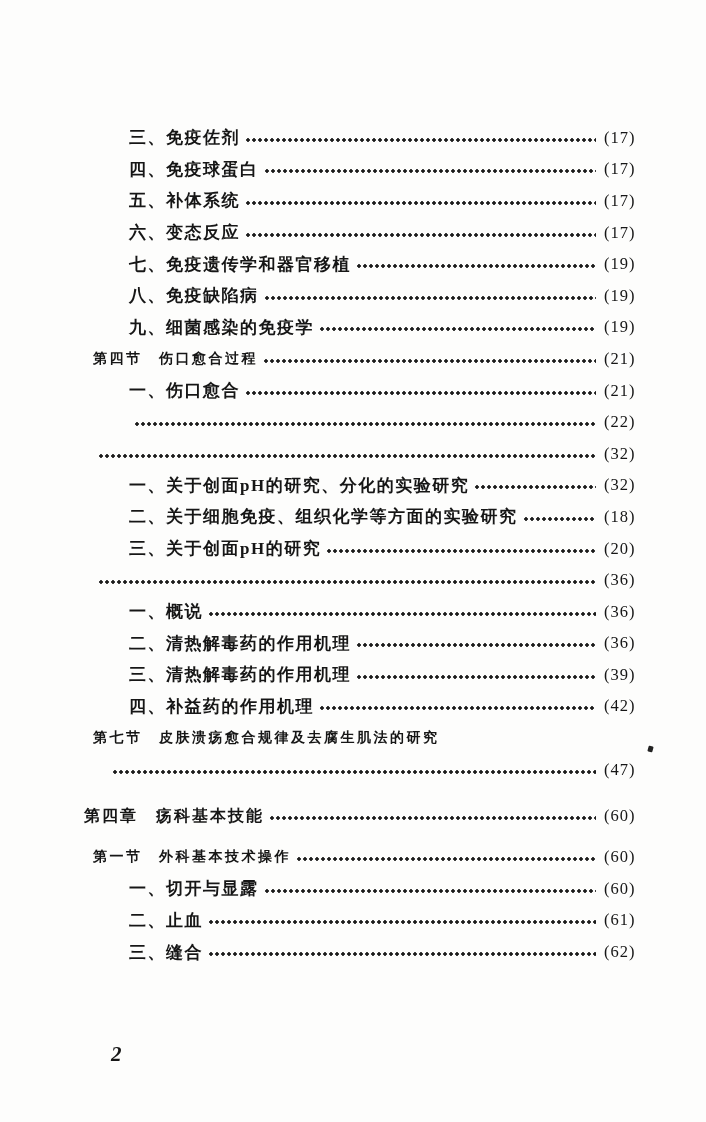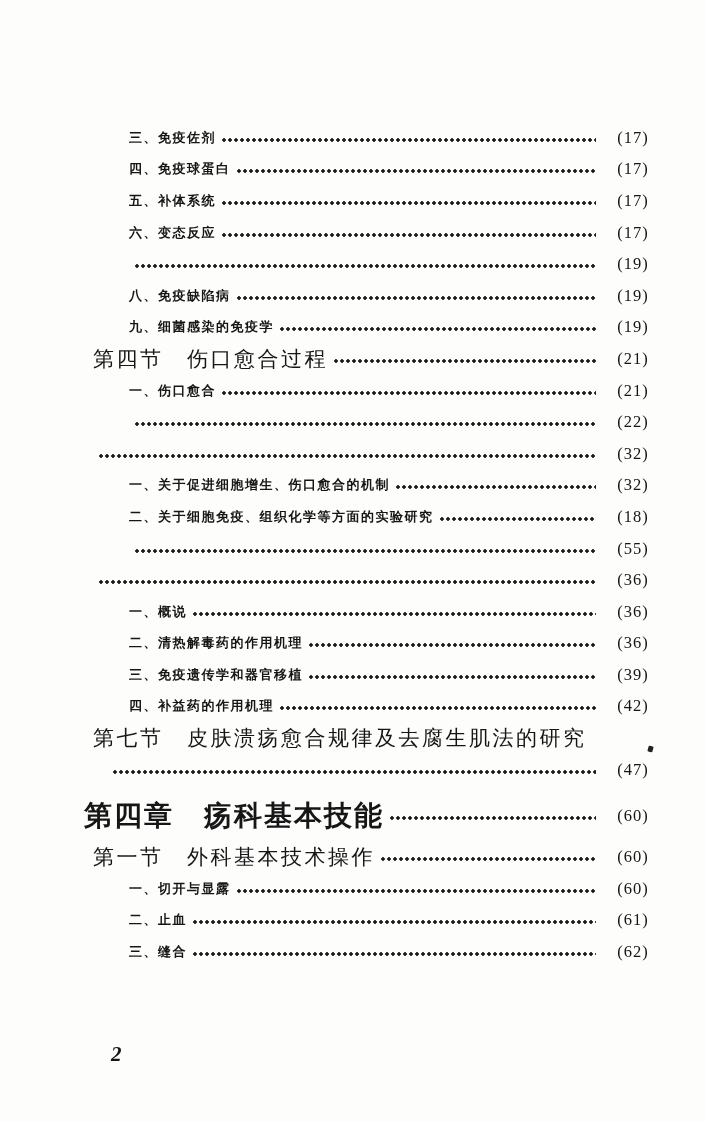--- a/index.html
+++ b/index.html
@@ -21,53 +21,53 @@
   }
   .toc-row {
     display: flex;
     align-items: center;
     height: 31.6px;
     white-space: nowrap;
   }
   .toc-label {
     flex: 0 0 auto;
     font-weight: 700;
-    font-size: 13px;
+    font-size: 17px;
     letter-spacing: 1.5px;
   }
   .dot-leader {
     flex: 1 1 auto;
     align-self: center;
     height: 4px;
     margin: 4px 8px 0 5px;
     background-image: radial-gradient(circle, #1c1c1c 1.55px, rgba(0,0,0,0) 1.75px);
     background-size: 6px 4px;
     background-repeat: repeat-x;
     background-position: left center;
   }
   .toc-page {
     flex: 0 0 auto;
     width: 58px;
-    text-align: center;
+    text-align: left;
     font-size: 16.5px;
     font-weight: 500;
     letter-spacing: 1px;
   }
   
   .row-chapter { margin-top: 13px; margin-bottom: 7px; height: 36px; }
   .row-chapter .toc-label {
-    font-size: 28px;
+    font-size: 16px;
     font-weight: 900;
     letter-spacing: 2px;
     font-family: "Liberation Sans", "DejaVu Sans", sans-serif;
   }
   .row-section { padding-left: 9px; }
   .row-section .toc-label {
-    font-weight: 400;
-    font-size: 21px;
+    font-weight: 700;
+    font-size: 14px;
     letter-spacing: 2.5px;
   }
   .row-item { padding-left: 45px; }
   .row-continuation { padding-left: 23px; }
   .footer-page-number {
     position: absolute;
     left: 111px; top: 1042px;
     font-size: 21px;
     font-weight: 700;
     font-style: italic;
@@ -102,20 +102,21 @@
       <span class="toc-label">五、补体系统</span>
       <span class="dot-leader"></span>
       <span class="toc-page">(17)</span>
     </div>
       <div class="toc-row row-item">
       <span class="toc-label">六、变态反应</span>
       <span class="dot-leader"></span>
       <span class="toc-page">(17)</span>
     </div>
       <div class="toc-row row-item">
+      <span class="toc-label">七、免疫遗传学和器官移植</span>
       <span class="dot-leader"></span>
       <span class="toc-page">(19)</span>
     </div>
       <div class="toc-row row-item">
       <span class="toc-label">八、免疫缺陷病</span>
       <span class="dot-leader"></span>
       <span class="toc-page">(19)</span>
     </div>
       <div class="toc-row row-item">
       <span class="toc-label">九、细菌感染的免疫学</span>
@@ -134,49 +135,50 @@
     </div>
       <div class="toc-row row-item">
       <span class="dot-leader"></span>
       <span class="toc-page">(22)</span>
     </div>
       <div class="toc-row row-section">
       <span class="dot-leader"></span>
       <span class="toc-page">(32)</span>
     </div>
       <div class="toc-row row-item">
-      <span class="toc-label">一、关于促进细胞增生、伤口愈合的机制</span>
+      <span class="toc-label">一、关于创面pH的研究、分化的实验研究</span>
       <span class="dot-leader"></span>
       <span class="toc-page">(32)</span>
     </div>
       <div class="toc-row row-item">
       <span class="toc-label">二、关于细胞免疫、组织化学等方面的实验研究</span>
       <span class="dot-leader"></span>
       <span class="toc-page">(18)</span>
     </div>
       <div class="toc-row row-item">
-      <span class="dot-leader"></span>
-      <span class="toc-page">(55)</span>
+      <span class="toc-label">三、关于创面pH的研究</span>
+      <span class="dot-leader"></span>
+      <span class="toc-page">(20)</span>
     </div>
       <div class="toc-row row-section">
       <span class="dot-leader"></span>
       <span class="toc-page">(36)</span>
     </div>
       <div class="toc-row row-item">
       <span class="toc-label">一、概说</span>
       <span class="dot-leader"></span>
       <span class="toc-page">(36)</span>
     </div>
       <div class="toc-row row-item">
       <span class="toc-label">二、清热解毒药的作用机理</span>
       <span class="dot-leader"></span>
       <span class="toc-page">(36)</span>
     </div>
       <div class="toc-row row-item">
-      <span class="toc-label">三、免疫遗传学和器官移植</span>
+      <span class="toc-label">三、清热解毒药的作用机理</span>
       <span class="dot-leader"></span>
       <span class="toc-page">(39)</span>
     </div>
       <div class="toc-row row-item">
       <span class="toc-label">四、补益药的作用机理</span>
       <span class="dot-leader"></span>
       <span class="toc-page">(42)</span>
     </div>
       <div class="toc-row row-section no-dots no-page">
       <span class="toc-label">第七节　皮肤溃疡愈合规律及去腐生肌法的研究</span>

